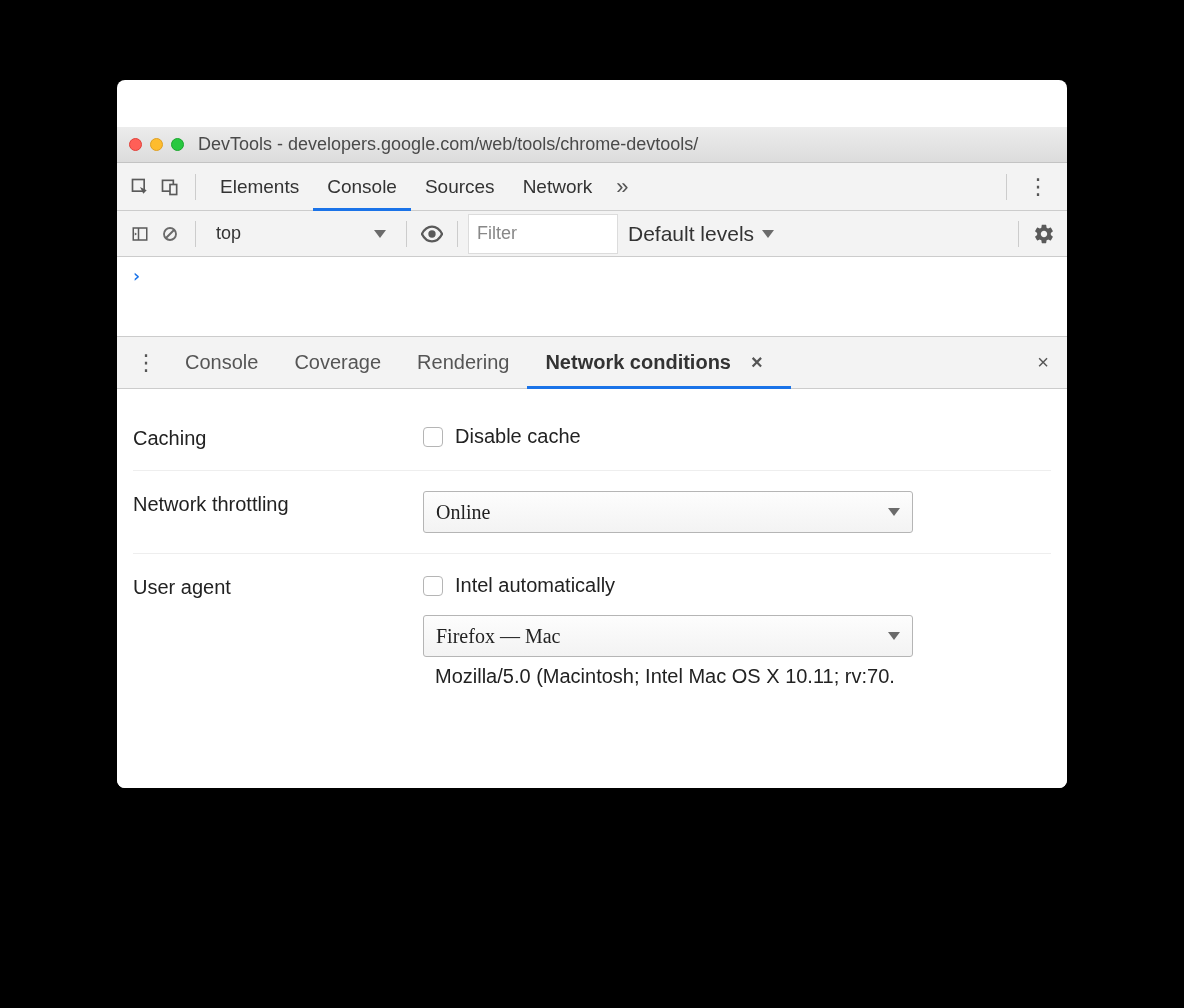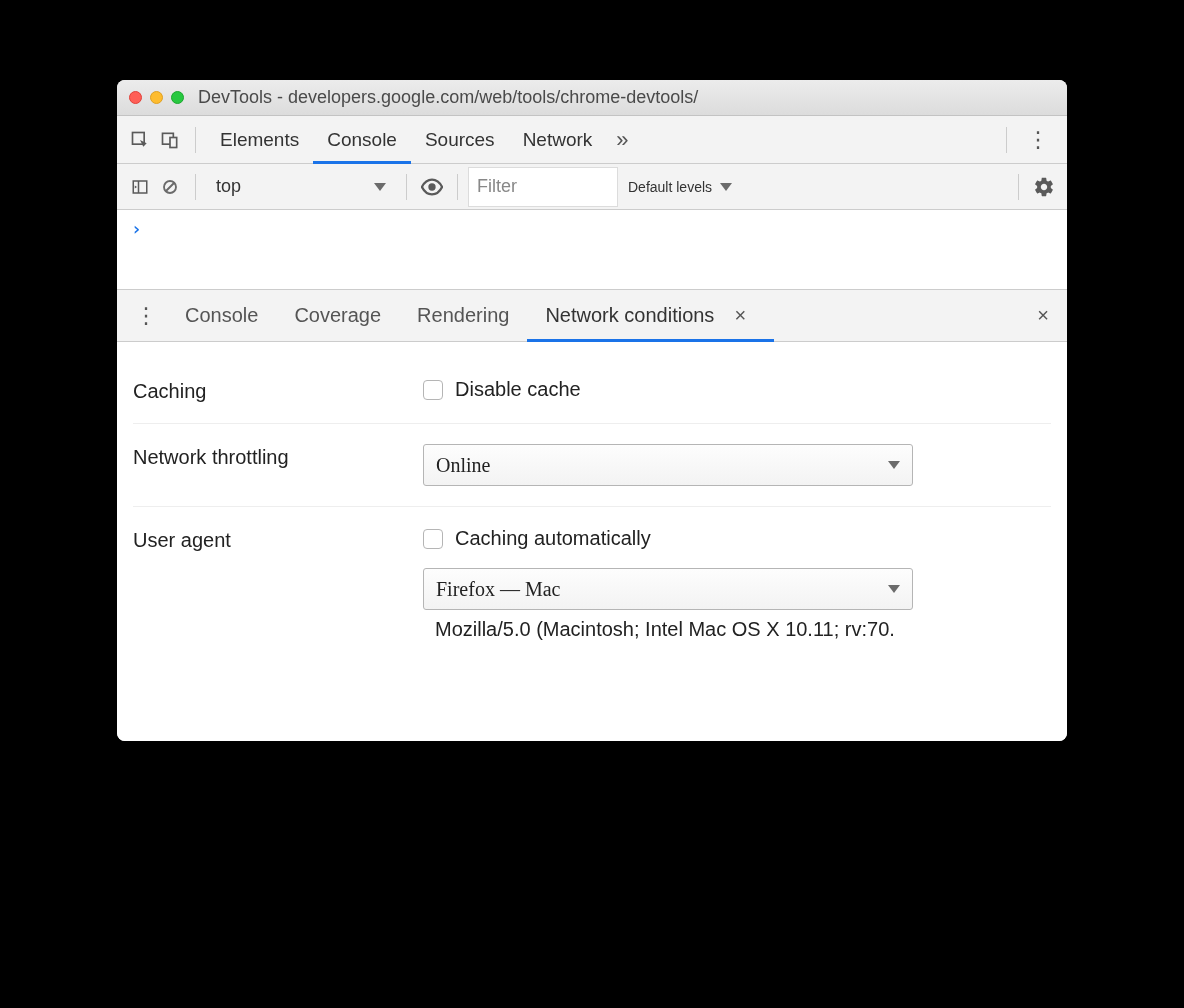--- a/index.html
+++ b/index.html
@@ -20,20 +20,21 @@
   box-shadow: 0 20px 60px rgba(0,0,0,0.5);
   overflow: hidden;
 }
 .titlebar {
   height: 36px;
   background: linear-gradient(#ececec, #dcdcdc);
   border-bottom: 1px solid #c3c3c3;
   display: flex;
   align-items: center;
   padding: 0 12px;
+  margin-top: 47px;
 }
 .traffic { display: flex; gap: 8px; align-items: center; margin-right: 14px; }
 .dot { width: 13px; height: 13px; border-radius: 50%; }
 .dot.red { background: #ff5f57; border: 0.5px solid #e1413a; }
 .dot.yellow { background: #febc2e; border: 0.5px solid #dfa023; }
 .dot.green { background: #28c840; border: 0.5px solid #1ba72e; }
 .titlebar-title { color: #4a4a4a; font-size: 18px; }
 
 .tabbar {
   height: 48px;
@@ -92,21 +93,21 @@
   width: 150px; height: 40px;
   border: 1px solid #dcdcdc;
   background: #fff;
   font-size: 18px;
   padding: 0 8px;
   color: #333;
 }
 .filter-input::placeholder { color: #888; }
 .levels {
   display: flex; align-items: center; gap: 8px;
-  padding: 0 10px; color: #333; font-size: 14px; cursor: pointer;
+  padding: 0 10px; color: #333; font-size: 21px; cursor: pointer;
 }
 .gear { cursor: pointer; }
 
 .console-area {
   height: 80px;
   padding: 8px 14px;
   border-bottom: 1px solid #ccc;
 }
 .prompt { color: #1a73e8; font-weight: bold; font-size: 18px; font-family: Menlo, monospace; }
 
@@ -122,20 +123,21 @@
   padding: 0 18px;
   height: 52px;
   display: flex; align-items: center; gap: 10px;
   color: #555; font-size: 20px;
   cursor: pointer;
 }
 .drawer-tab.active {
   color: #333;
   border-bottom: 3px solid #1a73e8;
   padding-top: 3px;
+  font-weight: bold;
 }
 .close-x { color: #555; font-size: 20px; cursor: pointer; padding: 0 10px; }
 
 .panel {
   background: #fff;
   padding: 16px 16px 80px 16px;
 }
 .row {
   display: flex;
   align-items: flex-start;
@@ -309,21 +311,21 @@
           <div class="tri-down"></div>
         </div>
       </div>
     </div>
 
     <div class="row">
       <div class="row-label">User agent</div>
       <div class="row-content">
         <label class="chk-line">
           <span class="chk"></span>
-          <span>Caching automatically</span>
+          <span>Intel automatically</span>
         </label>
         <div style="height:18px"></div>
         <div class="select">
           <span>Firefox — Mac</span>
           <div class="tri-down"></div>
         </div>
         <div class="ua-string">Mozilla/5.0 (Macintosh; Intel Mac OS X 10.11; rv:70.</div>
       </div>
     </div>
 

